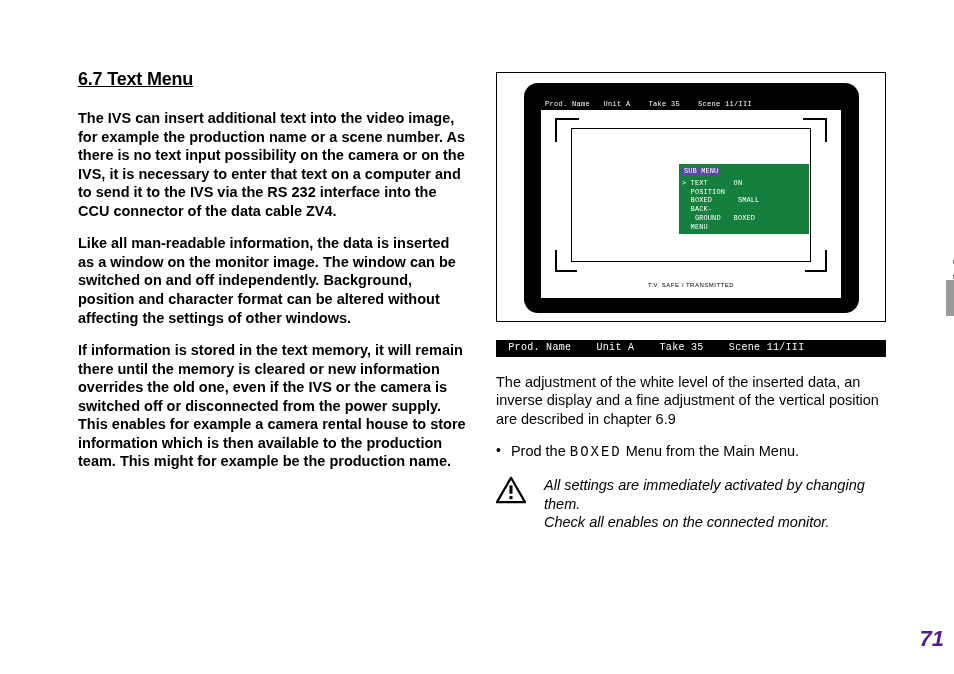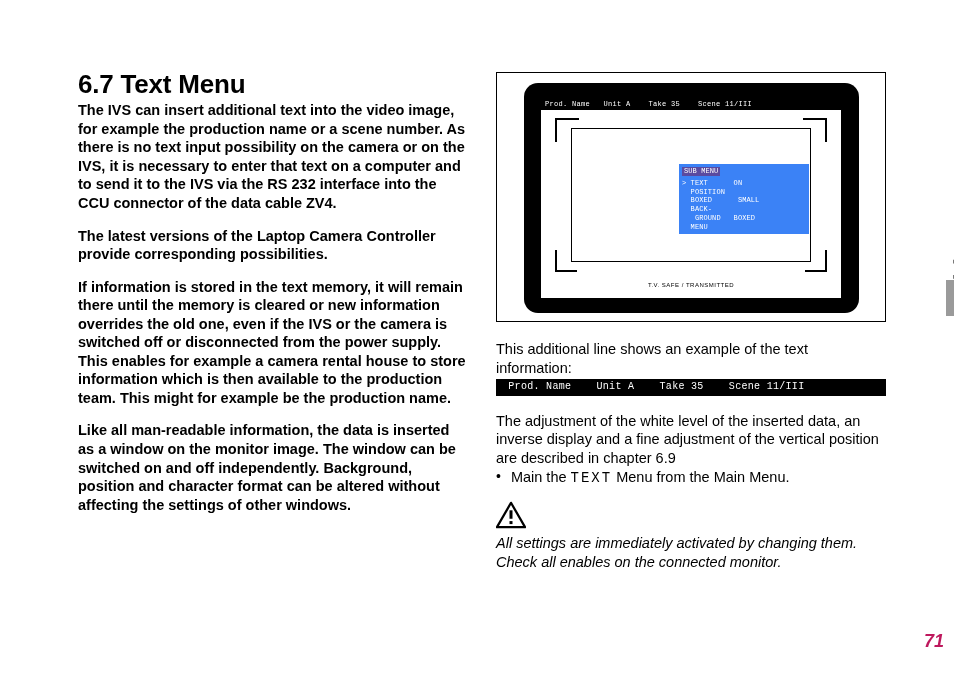--- a/index.html
+++ b/index.html
@@ -23,23 +23,25 @@
     gap: 28px;
   }
   .col {
     flex: 1;
     font-size: 14.5px;
     line-height: 1.28;
     color: #000;
     font-weight: 300;
   }
   .col-left h1 {
-    font-size: 26px;
+    font-size: 18px;
     font-weight: 700;
+    margin-bottom: 18px;
     letter-spacing: -0.2px;
+    text-decoration: underline;
   }
   .col-left p { margin-bottom: 14px; font-weight: bold; }
   .col-right { padding-top: 4px; }
 
   
   .monitor-box {
     border: 1px solid #000;
     padding: 10px 10px 8px 10px;
     margin-bottom: 18px;
     display: flex;
@@ -104,21 +106,21 @@
     text-align: center;
     font-size: 6px;
     letter-spacing: 0.5px;
     font-family: Arial, sans-serif;
   }
   .submenu {
     position: absolute;
     top: 66px;
     left: 138px;
     width: 130px;
-    background: #3b82f6;
+    background: #15803d;
     color: #fff;
     font-size: 7px;
     line-height: 1.25;
     padding: 3px 3px 3px 3px;
     font-family: "Courier New", monospace;
     letter-spacing: 0.1px;
   }
   .submenu .title { background:#5a4aa0; padding:0 2px; display:inline-block; margin-bottom:3px;}
   .submenu .row { white-space: pre; }
 
@@ -129,34 +131,34 @@
   .example-bar {
     background: #000;
     color: #fff;
     font-family: "Courier New", monospace;
     font-size: 10px;
     padding: 2px 6px;
     white-space: pre;
     margin-bottom: 16px;
     letter-spacing: 0.3px;
   }
-  .col-right p { }
+  .col-right p { margin-bottom: 14px; }
   .bullet-row {
     display: flex;
     gap: 10px;
     margin-bottom: 14px;
     font-size: 14.5px;
   }
   .bullet-row .dot { font-size: 14px; }
   .mono { font-family: "Courier New", monospace; letter-spacing: 2px; font-size: 14px; }
 
   .warn-row {
     display: flex;
+    gap: 18px;
     align-items: flex-start;
-    flex-direction: column;
   }
   .warn-icon svg { width: 30px; height: 28px; }
   .warn-text { font-style: italic; font-size: 14.5px; line-height: 1.28; }
 
   
   .rail {
     width: 44px;
     position: relative;
     flex-shrink: 0;
   }
@@ -179,36 +181,35 @@
     width: 8px;
     height: 36px;
     background: #9a9a9a;
   }
   .page-num {
     position: absolute;
     right: 10px;
     bottom: 22px;
     font-style: italic;
     font-weight: 800;
-    color: #be185d;
-    font-size: 18px;
+    color: #4c1d95;
+    font-size: 22px;
   }
 </style>
 </head>
 <body>
 
 <div class="page">
   <div class="content">
 
     <div class="col col-left">
       <h1>6.7  Text Menu</h1>
       <p>The IVS can insert additional text into the video image, for example the production name or a scene number. As there is no text input possibility on the camera or on the IVS, it is necessary to enter that text on a computer and to send it to the IVS via the RS 232 interface into the CCU connector of the data cable ZV4.</p>
-      <p>The latest versions of the Laptop Camera Controller provide corresponding possibilities.</p>
+      <p>Like all man-readable information, the data is inserted as a window on the monitor image. The window can be switched on and off independently. Background, position and character format can be altered without affecting the settings of other windows.</p>
       <p>If information is stored in the text memory, it will remain there until the memory is cleared or new information overrides the old one, even if the IVS or the camera is switched off or disconnected from the power supply. This enables for example a camera rental house to store information which is then available to the production team. This might for example be the production name.</p>
-      <p>Like all man-readable information, the data is inserted as a window on the monitor image. The window can be switched on and off independently. Background, position and character format can be altered without affecting the settings of other windows.</p>
     </div>
 
     <div class="col col-right">
 
       <div class="monitor-box">
         <div class="monitor">
           <div class="screen">
             <div class="topbar">Prod. Name   Unit A    Take 35    Scene 11/III</div>
             <div class="safe-corners">
               <span class="bl"></span>
@@ -222,29 +223,28 @@
               <div class="row">  POSITION</div>
               <div class="row">  BOXED      SMALL</div>
               <div class="row">  BACK-</div>
               <div class="row">   GROUND   BOXED</div>
               <div class="row">  MENU</div>
             </div>
           </div>
         </div>
       </div>
 
-      <div class="caption-line">This additional line shows an example of the text information:</div>
       <div class="example-bar"> Prod. Name    Unit A    Take 35    Scene 11/III </div>
 
       <p>The adjustment of the white level of the inserted data, an inverse display and a fine adjustment of the vertical position are described in chapter 6.9</p>
 
       <div class="bullet-row">
         <span class="dot">•</span>
         <span>
-          <span>Main the </span><span class="mono">TEXT</span><span> Menu from the Main Menu.</span>
+          <span>Prod the </span><span class="mono">BOXED</span><span> Menu from the Main Menu.</span>
         </span>
       </div>
 
       <div class="warn-row">
         <span class="warn-icon">
           <svg viewBox="0 0 32 28">
             <polygon points="16,1 31,27 1,27" fill="none" stroke="#000" stroke-width="2.4" stroke-linejoin="round"></polygon>
             <rect x="14.4" y="9" width="3.2" height="9" fill="#000"></rect>
             <rect x="14.4" y="20.5" width="3.2" height="3.2" fill="#000"></rect>
           </svg>

